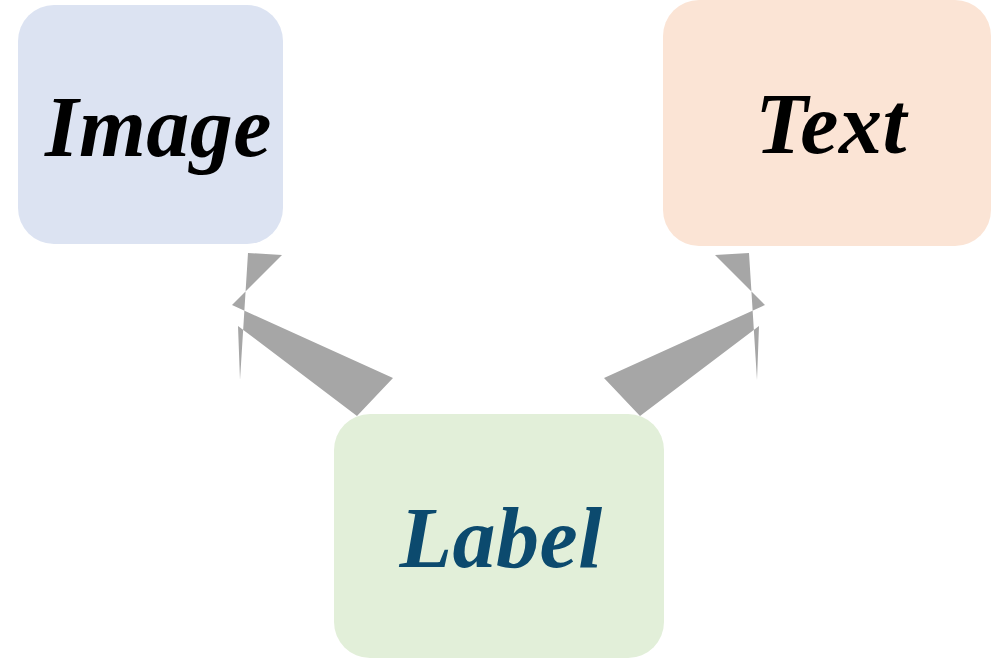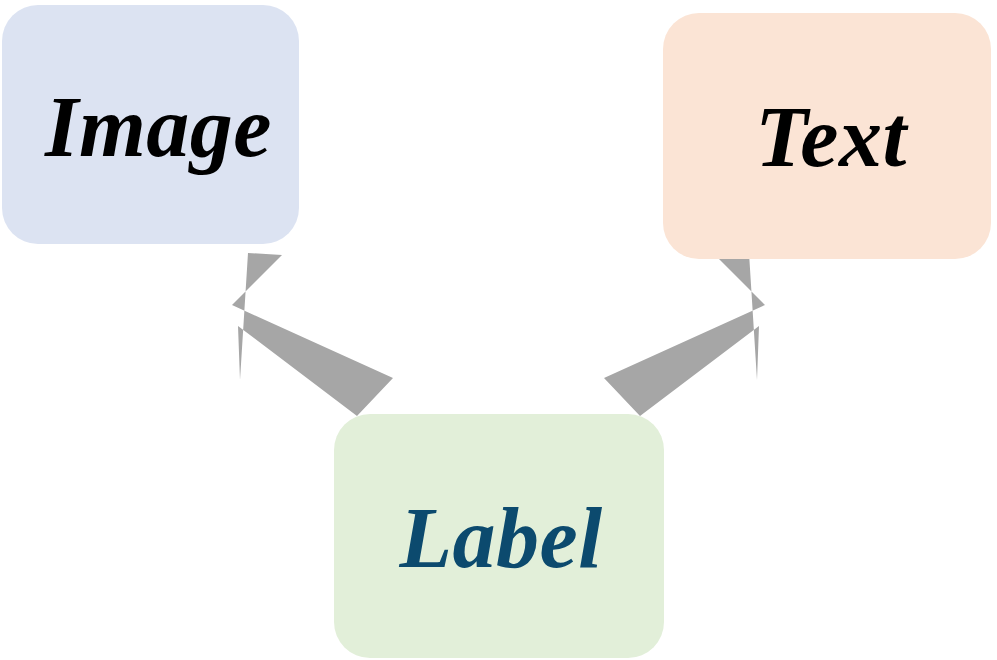--- a/index.html
+++ b/index.html
@@ -31,35 +31,35 @@
     font-family: "Liberation Serif", "DejaVu Serif", serif;
     font-weight: bold;
     font-style: italic;
     color: #000000;
     line-height: 1;
     white-space: nowrap;
     letter-spacing: 0.5px;
   }
   
   #node-image {
-    left: 2px;
+    left: 18px;
     top: 5px;
-    width: 297px;
+    width: 265px;
     height: 239px;
     background: #dce3f2;
     padding-left: 24px;
   }
   #node-image .node-label {
     font-size: 86px;
     transform: translate(-4px, 2px);
   }
   
   #node-text {
     left: 663px;
-    top: 13px;
+    top: 0;
     width: 328px;
     height: 246px;
     background: #fbe4d5;
   }
   #node-text .node-label {
     font-size: 86px;
     transform: translate(4px, 1px);
   }
   
   #node-label-box {

